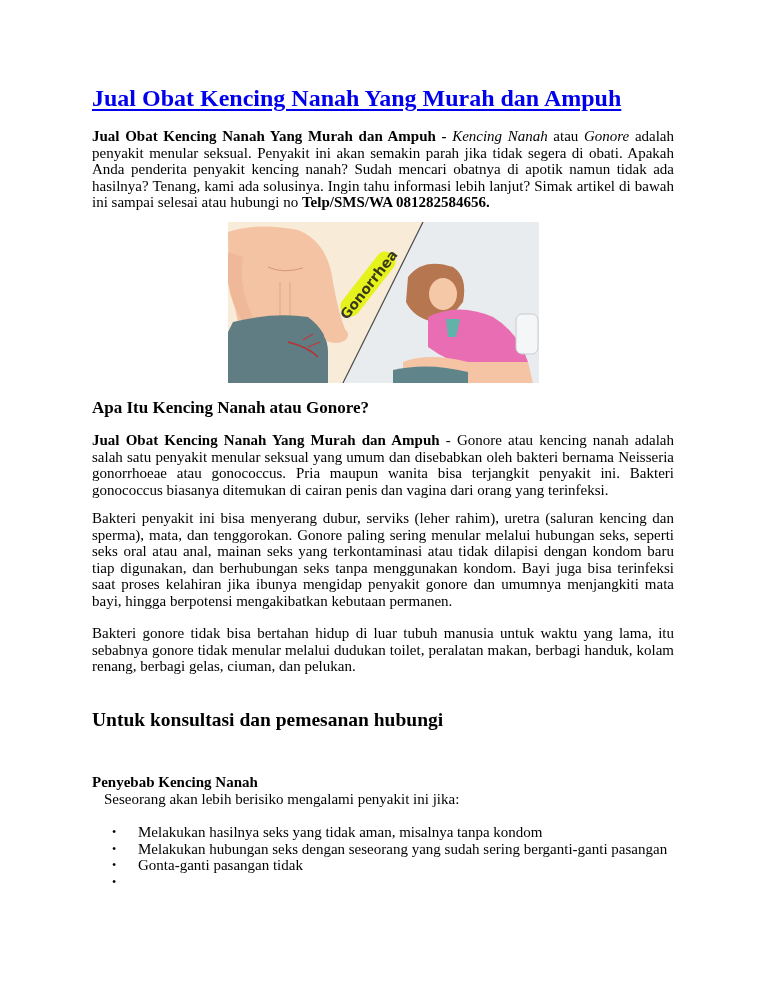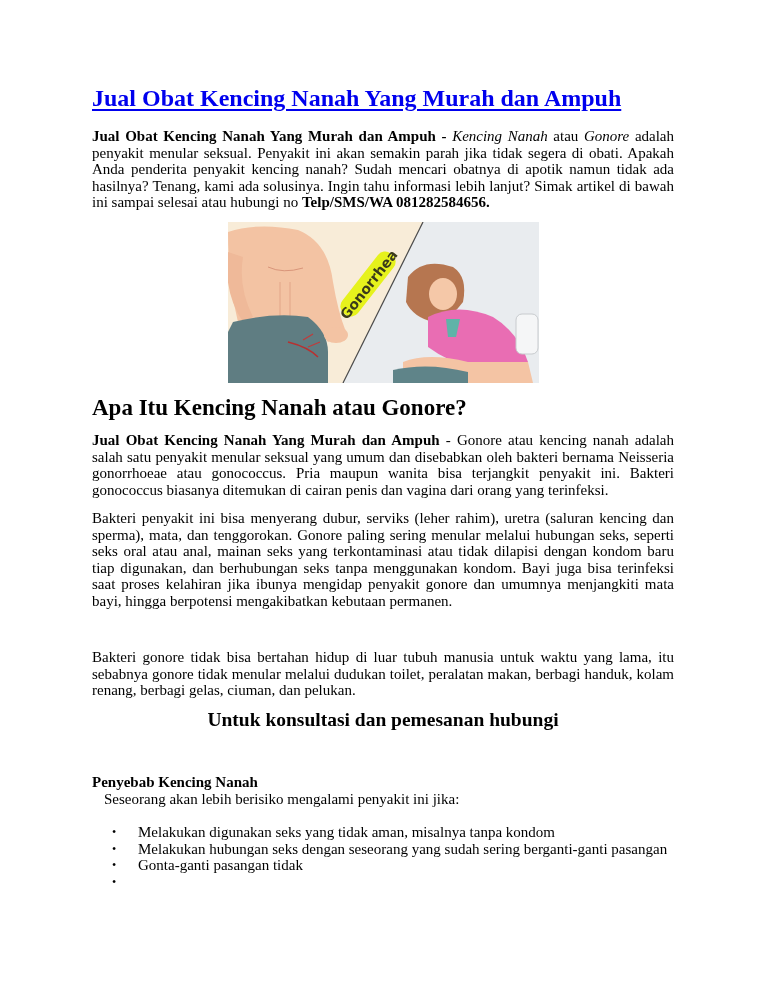--- a/index.html
+++ b/index.html
@@ -51,39 +51,39 @@
       width: 311px;
       height: 161px;
       overflow: hidden;
       background: #f7e5d6;
     }
     h2.sec {
       position: absolute;
       left: 0;
       top: 398px;
       margin: 0;
-      font-size: 23px;
+      font-size: 17px;
       line-height: 20px;
       font-weight: bold;
       white-space: nowrap;
     }
     .p2 { position: absolute; top: 432px; left: 0; width: 582px; }
     .p3 { position: absolute; top: 510px; left: 0; width: 582px; }
-    .p4 { position: absolute; top: 649px; left: 0; width: 582px; }
+    .p4 { position: absolute; top: 625px; left: 0; width: 582px; }
     .cta {
       position: absolute;
       top: 709px;
       left: 0;
       width: 582px;
       text-align: center;
       font-size: 19.5px;
       font-weight: bold;
       line-height: 22px;
     }
-    .cta div { text-align: center; }
+    .cta div { text-align: left; }
     .causes-head {
       position: absolute;
       top: 774px;
       left: 0;
       font-size: 15px;
       font-weight: bold;
       line-height: 16.6px;
       white-space: nowrap;
     }
     .causes-intro {
@@ -180,19 +180,19 @@
   <p class="p4">Bakteri gonore tidak bisa bertahan hidup di luar tubuh manusia untuk waktu yang lama, itu sebabnya gonore tidak menular melalui dudukan toilet, peralatan makan, berbagi handuk, kolam renang, berbagi gelas, ciuman, dan pelukan.</p>
 
   <div class="cta">
     <div>Untuk konsultasi dan pemesanan hubungi</div>
   </div>
 
   <div class="causes-head">Penyebab Kencing Nanah</div>
   <div class="causes-intro">Seseorang akan lebih berisiko mengalami penyakit ini jika:</div>
 
   <ul class="causes">
-    <li><span class="bullet">•</span><span>Melakukan digunakan seks yang tidak aman, misalnya tanpa kondom</span></li>
+    <li><span class="bullet">•</span><span>Melakukan hasilnya seks yang tidak aman, misalnya tanpa kondom</span></li>
     <li><span class="bullet">•</span><span>Melakukan hubungan seks dengan seseorang yang sudah sering berganti-ganti pasangan</span></li>
     <li><span class="bullet">•</span><span>Gonta-ganti pasangan tidak</span></li>
     <li><span class="bullet">•</span></li>
   </ul>
 
 </div>
 
 </body></html>

